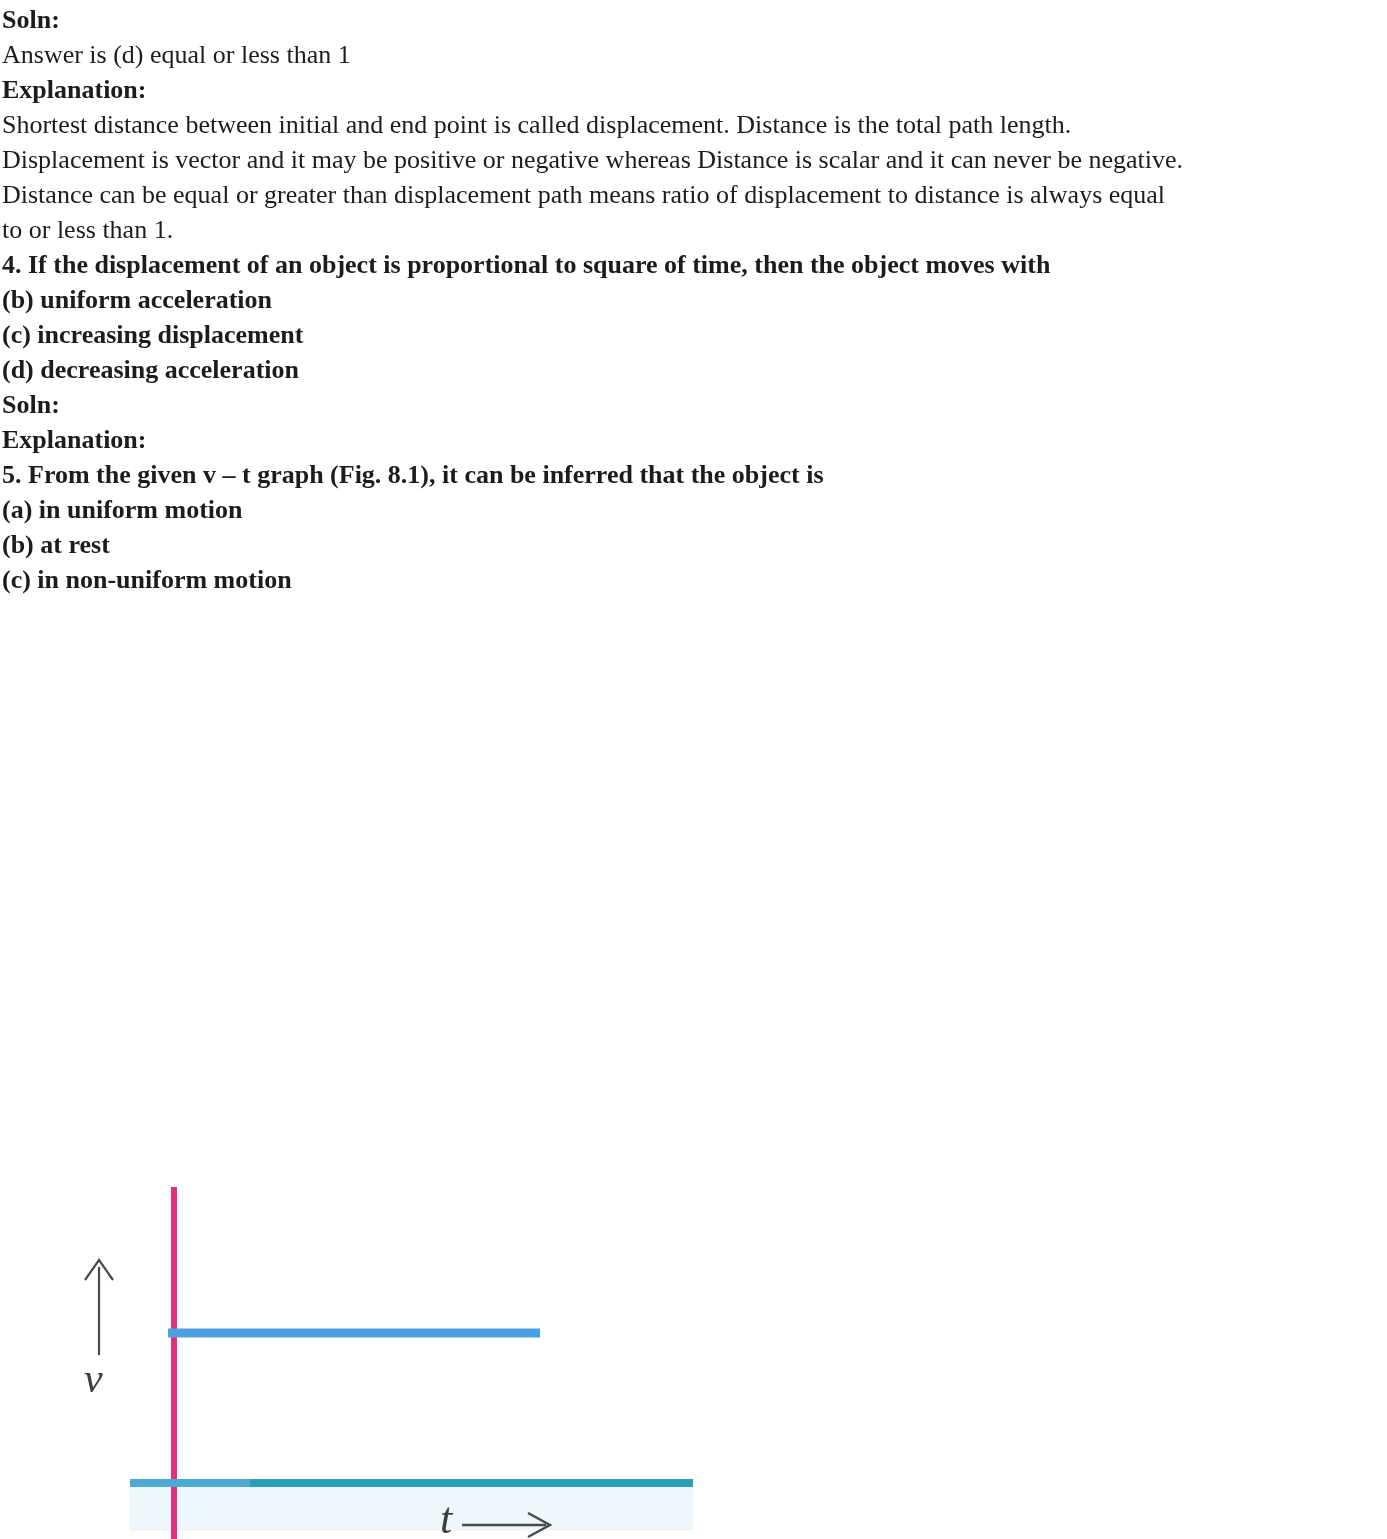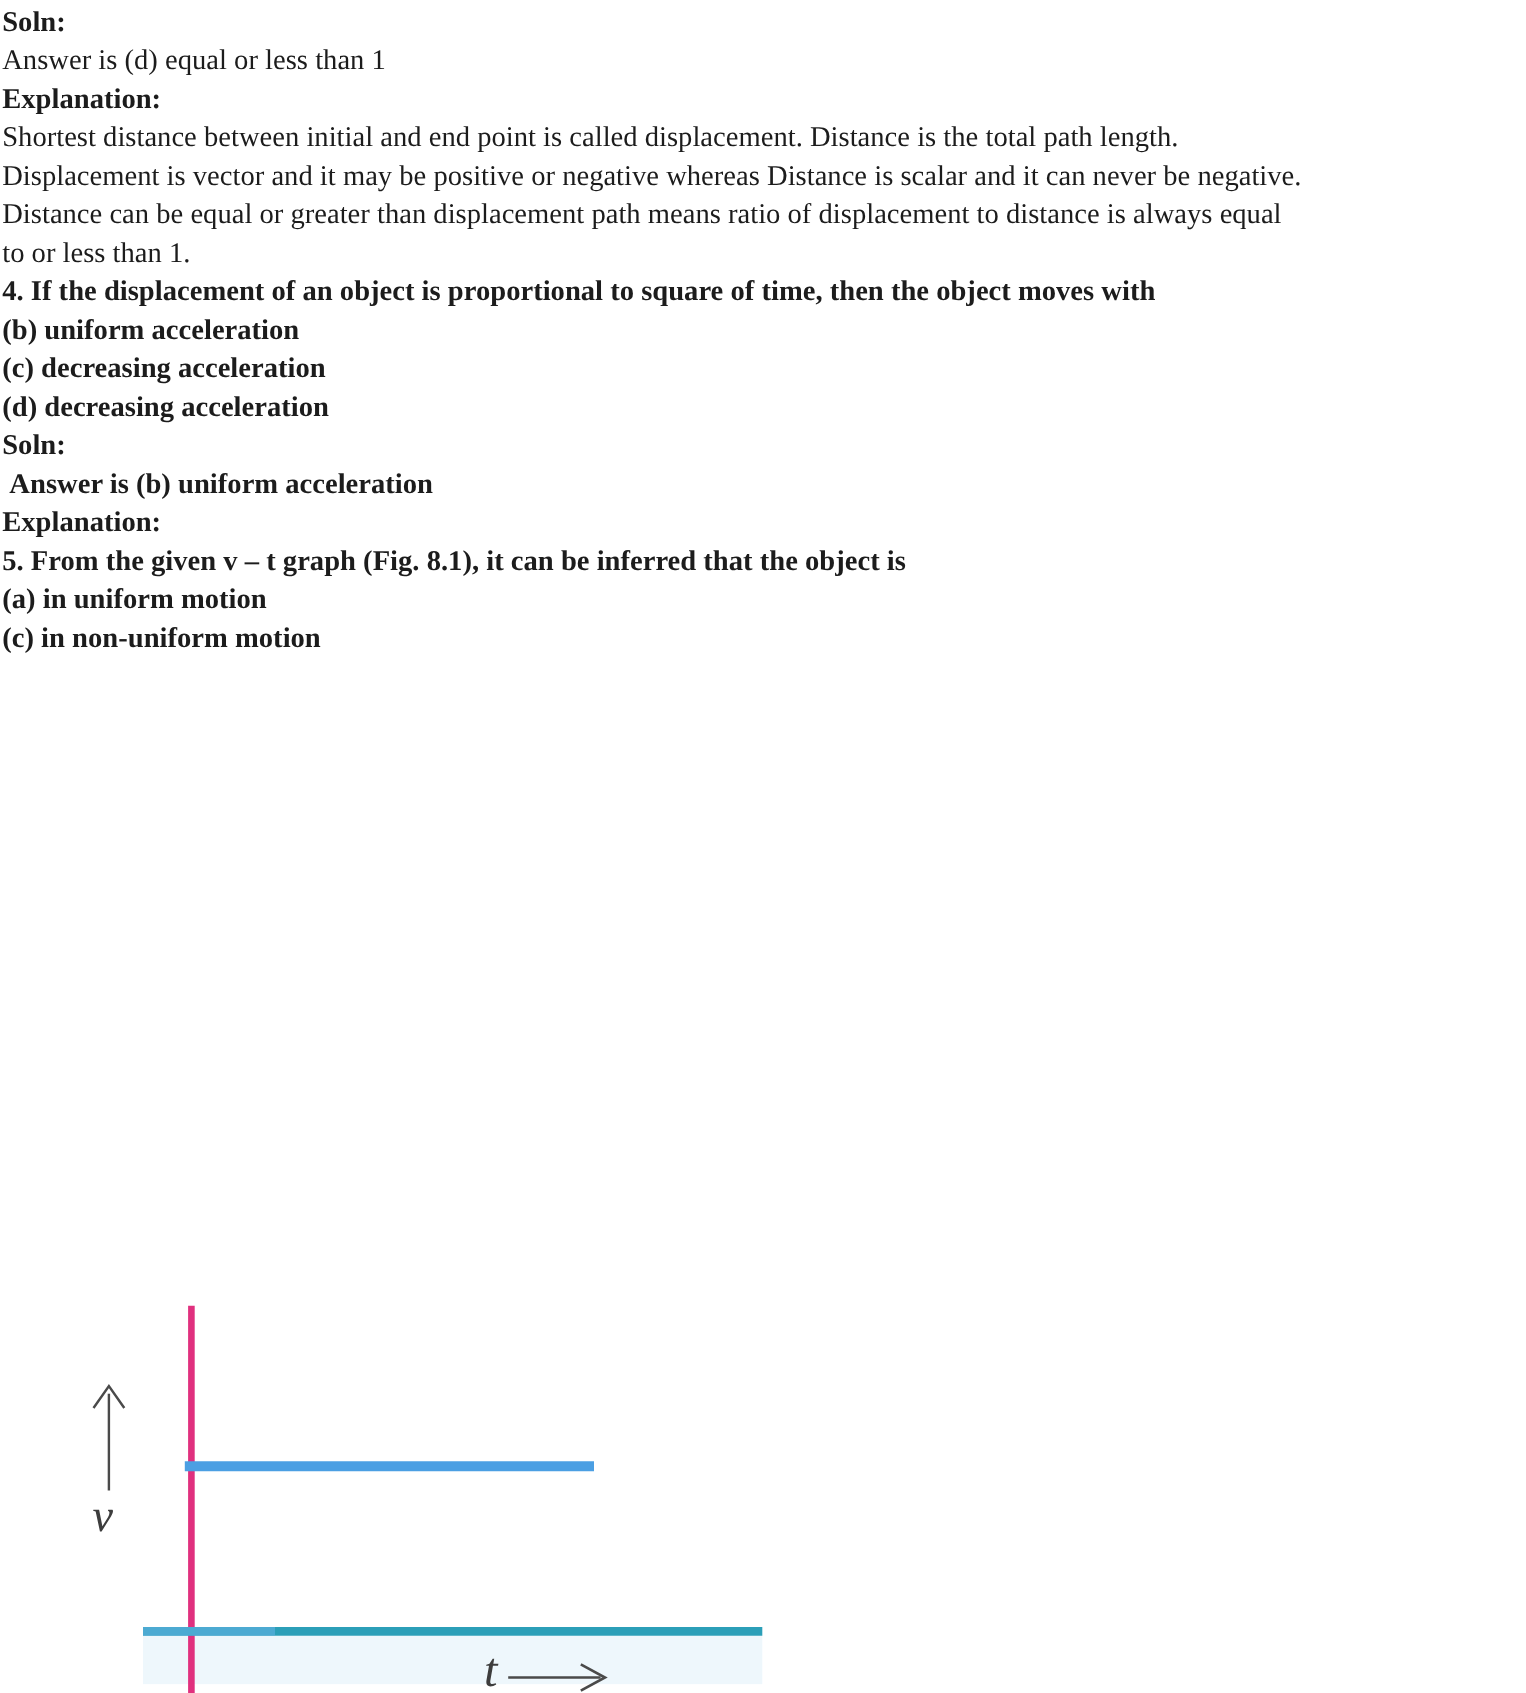--- a/index.html
+++ b/index.html
@@ -55,32 +55,32 @@
     <p class="mt1">Shortest distance between initial and end point is called displacement. Distance is the total path length.</p>
     <p class="mt1">Displacement is vector and it may be positive or negative whereas Distance is scalar and it can never be negative.</p>
     <div class="block mt1">
       <p>Distance can be equal or greater than displacement path means ratio of displacement to distance is always equal</p>
       <p>to or less than 1.</p>
     </div>
 
     <div class="block bold mt2">
       <p>4. If the displacement of an object is proportional to square of time, then the object moves with</p>
       <p>(b) uniform acceleration</p>
-      <p>(c) decreasing acceleration</p>
+      <p>(c) increasing displacement</p>
       <p>(d) decreasing acceleration</p>
     </div>
 
     <p class="bold mt1">Soln:</p>
-    <p class="bold">&nbsp;Answer is (b) uniform acceleration</p>
 
     <p class="bold mt1">Explanation:</p>
 
     <div class="block bold mt1">
       <p>5. From the given v – t graph (Fig. 8.1), it can be inferred that the object is</p>
       <p>(a) in uniform motion</p>
+      <p>(b) at rest</p>
       <p>(c) in non-uniform motion</p>
     </div>
   </div>
 
   <svg id="figure" viewBox="0 0 760 400" xmlns="http://www.w3.org/2000/svg">
 
     <rect x="130" y="348" width="563" height="44" fill="#5ab4e0" opacity="0.10"></rect>
 
     <line x1="174" y1="48" x2="174" y2="400" stroke-width="6" stroke="#e0307e"></line>
 

